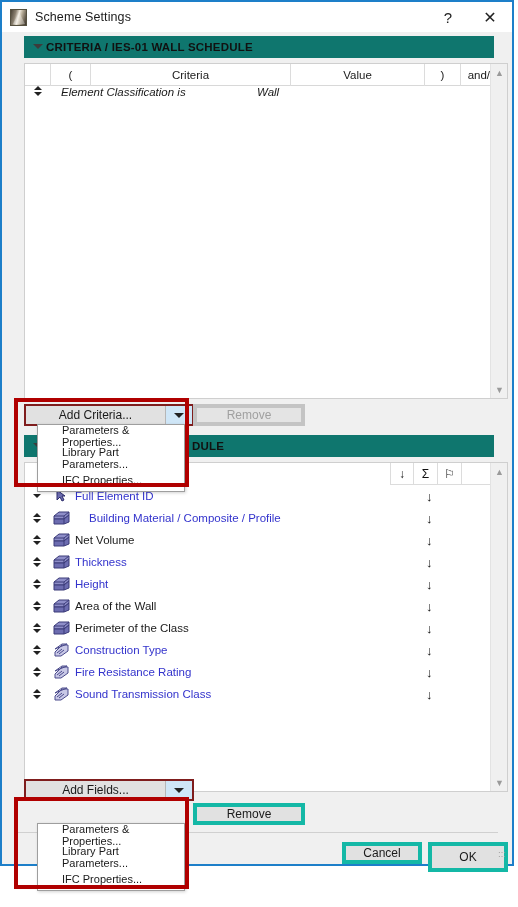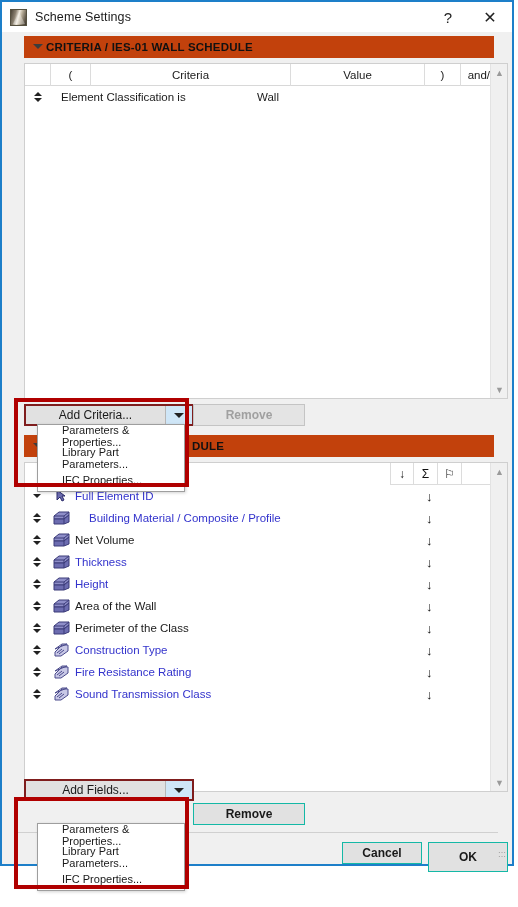--- a/index.html
+++ b/index.html
@@ -50,21 +50,21 @@
   }
   .edge-arrow:after{
     content:""; position:absolute; left:0; top:3px;
     border-left: 5px solid transparent; border-right: 5px solid transparent;
     border-top: 5px solid #3c3c3c;
   }
 
   
   .section-header {
     position: absolute; height: 22px; left: 22px; width: 470px;
-    background: #c2410c;
+    background: #0f766e;
     display: flex; align-items: center;
     padding-left: 8px;
   }
   .sh-caret { width: 14px; height: 10px; position: relative; }
   .sh-caret:after{
     content:""; position:absolute; left:1px; top:2px;
     border-left: 5px solid transparent; border-right: 5px solid transparent;
     border-top: 5px solid #3c3c3c;
   }
   .sh-label { font-size: 11.5px; font-weight: bold; color: #111; letter-spacing: .2px; }
@@ -81,21 +81,21 @@
     font-size: 11.5px; color: #1a1a1a; display: flex; align-items: center; justify-content: center;
     border-right: 1px solid #dcdcdc; height: 22px;
   }
   .ch-drag { width: 26px; border-right: 1px solid #dcdcdc; }
   .ch-paren { width: 40px; }
   .ch-criteria { width: 200px; }
   .ch-value { width: 134px; }
   .ch-close { width: 36px; }
   .ch-andor { width: 46px; border-right: none !important; }
 
-  .crit-row { display: flex; height: 22px; align-items: center; }
+  .crit-row { display: flex; height: 22px; align-items: flex-start; font-style: italic; }
   .cr-drag { width: 26px; display: flex; align-items: center; justify-content: center; }
   .cr-criteria { width: 200px; font-size: 11.5px; color: #1a1a1a; padding-left: 10px; }
   .cr-value { width: 134px; font-size: 11.5px; color: #1a1a1a; padding-left: 6px; }
   .updown {
     font-size: 11px; color: #1a1a1a; line-height: 10px; display: flex;
     flex-direction: column; align-items: center; justify-content: center;
   }
   .updown .u:before{
     content:""; display:block;
     border-left: 4px solid transparent; border-right: 4px solid transparent;
@@ -115,23 +115,23 @@
   .sb-arrow {
     position: absolute; left: 0; width: 17px; height: 17px;
     display: flex; align-items: center; justify-content: center;
     color: #9a9a9a; font-size: 9px;
   }
   .sb-arrow.up { top: 0; }
   .sb-arrow.down { bottom: 0; }
 
   
   .btn {
-    position: absolute; background: #e1e1e1; border: 1px solid #14b8a6;
+    position: absolute; background: #e1e1e1; border: 4px solid #14b8a6;
     font-size: 12px; color: #1a1a1a;
-    display: flex; align-items: center; justify-content: center; font-weight: bold;
+    display: flex; align-items: center; justify-content: center;
   }
   .btn.disabled { color: #a0a0a0; border-color: #c4c4c4; background: #e4e4e4; }
 
   .split-btn {
     position: absolute; display: flex; height: 22px;
     border: 2px solid #7f1d1d;
   }
   .sb-main {
     background: #e1e1e1; width: 140px; height: 18px;
     display: flex; align-items: center; justify-content: center;

